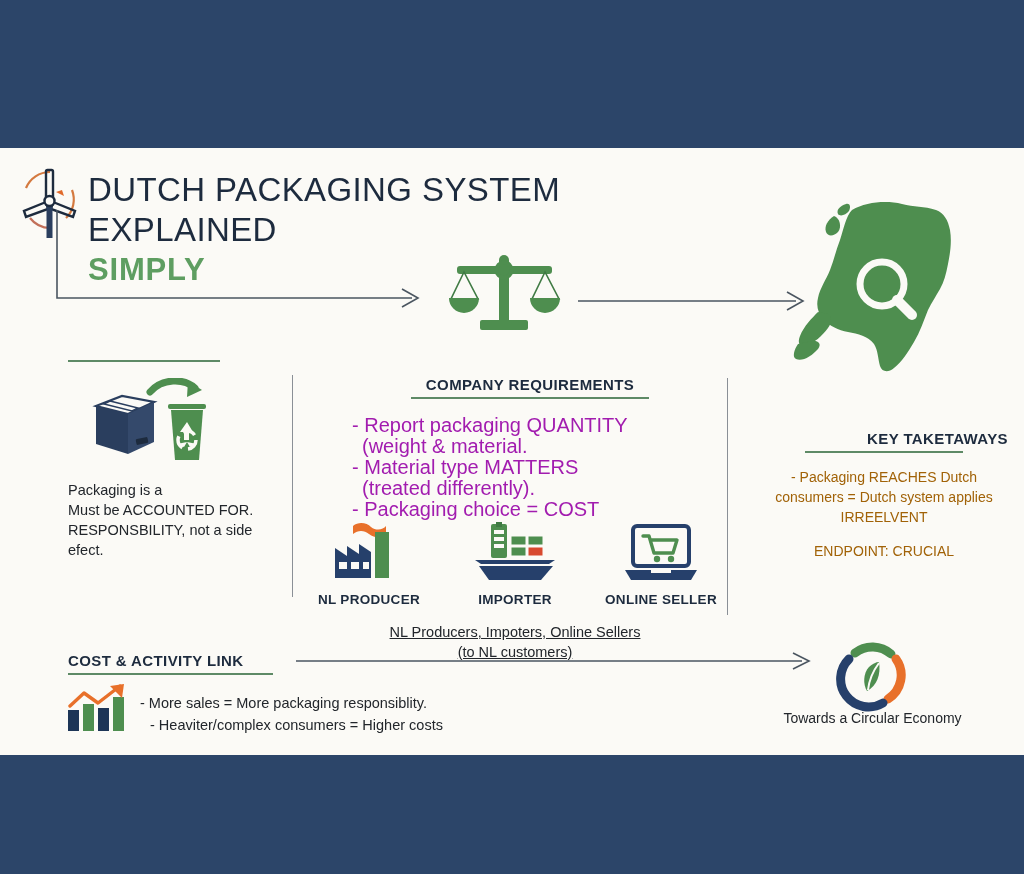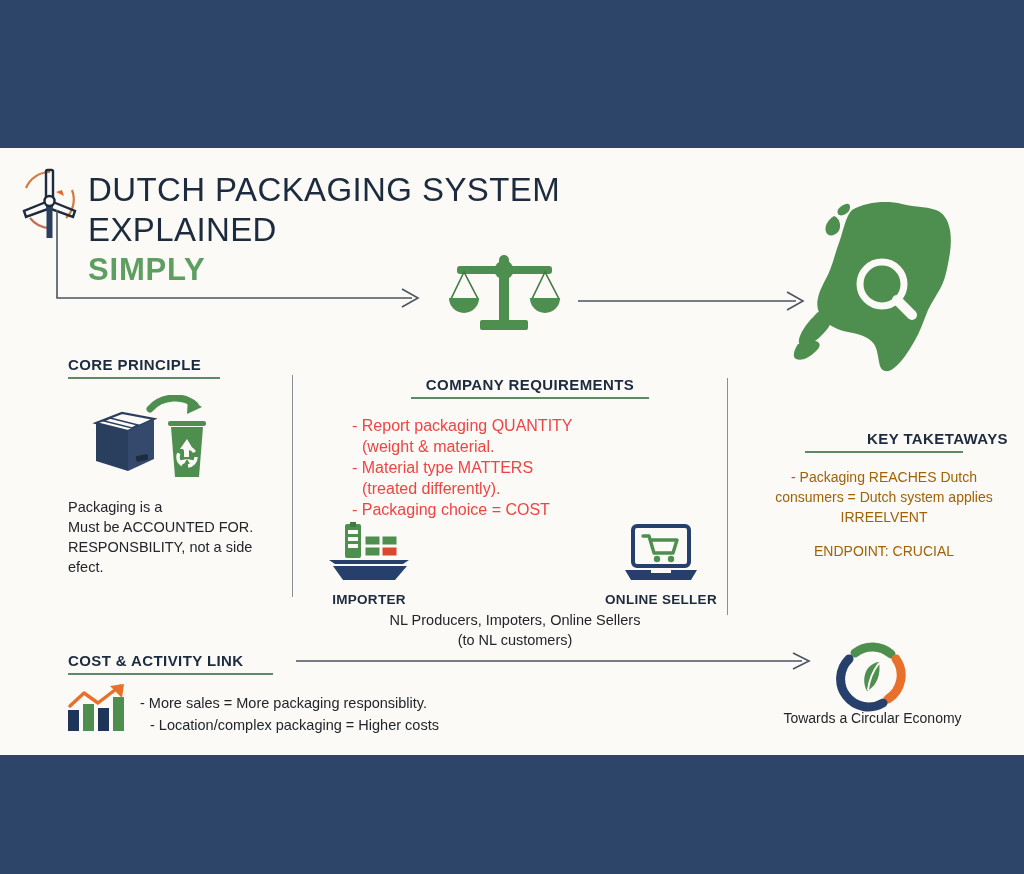--- a/index.html
+++ b/index.html
@@ -122,22 +122,22 @@
     width: 1px; height: 237px; background: #8a8f96;
   }
 
   
   #company-req { position: absolute; left: 330px; top: 376px; width: 400px; }
   #company-req .section-heading { text-align: center; }
   #company-req .heading-rule { width: 238px; margin: 4px auto 0; }
   #req-list {
     margin-top: 16px;
     margin-left: 22px;
-    font-size: 16px;
-    color: #ef4444;
+    font-size: 20px;
+    color: #a21caf;
     line-height: 21px;
   }
   .req-sub { padding-left: 10px; }
 
   
   #actors {
     position: absolute; left: 305px; top: 522px;
     width: 420px;
     display: flex;
     justify-content: space-between;
@@ -259,21 +259,20 @@
                C24 147 32 140 38 132 C42 127 42 120 38 118 Z" fill="#4e8e4f"></path>
       <path d="M8 148 C4 154 2 161 6 163 C12 166 22 160 28 153 C32 148 28 144 22 145 Z" fill="#4e8e4f"></path>
       <path d="M44 20 C38 24 34 30 36 36 C38 41 44 40 48 36 C52 31 50 22 44 20 Z" fill="#4e8e4f"></path>
       <path d="M56 8 C50 10 46 14 48 18 C50 21 56 19 59 15 C61 11 60 7 56 8 Z" fill="#4e8e4f"></path>
       <circle cx="92" cy="88" r="22" fill="none" stroke="#fbfaf6" stroke-width="7"></circle>
       <path d="M107 104 L122 119" stroke="#fbfaf6" stroke-width="10" stroke-linecap="round"></path>
     </svg>
   </div>
 
   <div id="core-principle" style="position:absolute;left:68px;top:208px;">
-    <div class="section-heading">CORE PRINCIPLE</div>
     <div class="heading-rule"></div>
 
     <div id="core-icon">
       <svg width="140" height="88" viewBox="0 0 140 88">
         <path d="M58 14 C70 0 92 0 103 10" fill="none" stroke="#4e8e4f" stroke-width="7" stroke-linecap="round"></path>
         <path d="M96 3 L110 12 L95 19 Z" fill="#4e8e4f"></path>
         <path d="M4 28 L30 18 L62 24 L36 36 Z" fill="#fbfaf6" stroke="#2a3e5e" stroke-width="2.2"></path>
         <path d="M4 28 L36 36 L36 76 L4 66 Z" fill="#2a3e5e"></path>
         <path d="M36 36 L62 24 L62 64 L36 76 Z" fill="#34496b"></path>
         <path d="M18 23 L46 30 L40 33 L12 26 Z" fill="#fbfaf6" stroke="#2a3e5e" stroke-width="1.4"></path>
@@ -303,20 +302,34 @@
       <div>- Report packaging QUANTITY</div>
       <div class="req-sub">(weight &amp; material.</div>
       <div>- Material type MATTERS</div>
       <div class="req-sub">(treated differently).</div>
       <div>- Packaging choice = COST</div>
     </div>
   </div>
 
   <div id="actors" style="position:absolute;left:305px;top:374px;">
 
+    <div class="actor">
+      <div class="actor-glyph">
+        <svg width="76" height="62" viewBox="0 0 76 62">
+          <path d="M22 4 C28 -1 36 1 40 5 C45 9 52 8 55 4 L55 13 C50 17 43 16 38 12 C33 8 27 8 22 12 Z" fill="#e8702a"></path>
+          <rect x="44" y="10" width="14" height="46" fill="#4e8e4f"></rect>
+          <path d="M44 12 L58 12 L56 56 L46 56 Z" fill="#4e8e4f"></path>
+          <path d="M4 56 L4 26 L16 34 L16 24 L28 32 L28 22 L40 30 L40 56 Z" fill="#26406b"></path>
+          <rect x="8" y="40" width="8" height="7" fill="#fbfaf6"></rect>
+          <rect x="20" y="40" width="8" height="7" fill="#fbfaf6"></rect>
+          <rect x="32" y="40" width="6" height="7" fill="#fbfaf6"></rect>
+        </svg>
+      </div>
+      <div class="actor-label">NL PRODUCER</div>
+    </div>
 
     <div class="actor">
       <div class="actor-glyph">
         <svg width="84" height="62" viewBox="0 0 84 62">
           <rect x="18" y="2" width="16" height="34" rx="2" fill="#4e8e4f"></rect>
           <rect x="23" y="0" width="6" height="5" fill="#3f7a43"></rect>
           <rect x="21" y="8" width="10" height="4" fill="#fbfaf6"></rect>
           <rect x="21" y="15" width="10" height="4" fill="#fbfaf6"></rect>
           <rect x="21" y="22" width="10" height="4" fill="#fbfaf6"></rect>
           <rect x="38" y="14" width="15" height="9" fill="#4e8e4f" stroke="#fbfaf6" stroke-width="1"></rect>
@@ -338,21 +351,21 @@
           <rect x="30" y="48" width="20" height="3" fill="#fbfaf6"></rect>
           <path d="M22 14 L28 14 L33 31 L52 31 L56 18 L30 18" fill="none" stroke="#4e8e4f" stroke-width="3.4" stroke-linejoin="round" stroke-linecap="round"></path>
           <circle cx="36" cy="37" r="3.2" fill="#4e8e4f"></circle>
           <circle cx="50" cy="37" r="3.2" fill="#4e8e4f"></circle>
         </svg>
       </div>
       <div class="actor-label">ONLINE SELLER</div>
     </div>
   </div>
 
-  <div id="actor-caption" style="position:absolute;left:305px;top:462px;">
+  <div id="actor-caption" style="position:absolute;left:305px;top:474px;text-decoration:underline;">
     <div>NL Producers, Impoters, Online Sellers</div>
     <div>(to NL customers)</div>
   </div>
 
   <div id="key-takeaways" style="position:absolute;left:760px;top:282px;">
     <div class="section-heading">KEY TAKETAWAYS</div>
     <div class="heading-rule"></div>
     <div id="takeaway-body">
       <div>- Packaging REACHES Dutch</div>
       <div>consumers = Dutch system applies</div>
@@ -380,21 +393,21 @@
       <rect x="17" y="20" width="11" height="27" fill="#4e8e4f"></rect>
       <rect x="32" y="24" width="11" height="23" fill="#1d3557"></rect>
       <rect x="47" y="13" width="11" height="34" fill="#4e8e4f"></rect>
       <path d="M4 22 L18 9 L32 19 L54 2" fill="none" stroke="#e8702a" stroke-width="3.4" stroke-linejoin="round" stroke-linecap="round"></path>
       <path d="M44 2 L58 0 L56 14 Z" fill="#e8702a"></path>
     </svg>
   </div>
 
   <div id="cost-list" style="position:absolute;left:140px;top:544px;">
     <div>- More sales = More packaging responsiblity.</div>
-    <div style="padding-left:10px;">- Location/complex packaging = Higher costs</div>
+    <div style="padding-left:10px;">- Heaviter/complex consumers = Higher costs</div>
   </div>
 
   <div id="circular-icon" style="position:absolute;left:835px;top:492px;">
     <svg width="72" height="72" viewBox="0 0 72 72">
       <path d="M20 13 A28 28 0 0 1 56 14" fill="none" stroke="#4e8e4f" stroke-width="9" stroke-linecap="round"></path>
       <path d="M61 19 A28 28 0 0 1 53 59" fill="none" stroke="#e8702a" stroke-width="9" stroke-linecap="round"></path>
       <path d="M48 63 A28 28 0 0 1 14 19" fill="none" stroke="#26406b" stroke-width="9" stroke-linecap="round"></path>
       <path d="M44 22 C46 34 42 46 32 51 C28 45 28 33 34 27 C37 24 41 22 44 22 Z" fill="#4e8e4f"></path>
       <path d="M44 23 C38 31 34 41 33 50" fill="none" stroke="#fbfaf6" stroke-width="2"></path>
     </svg>

